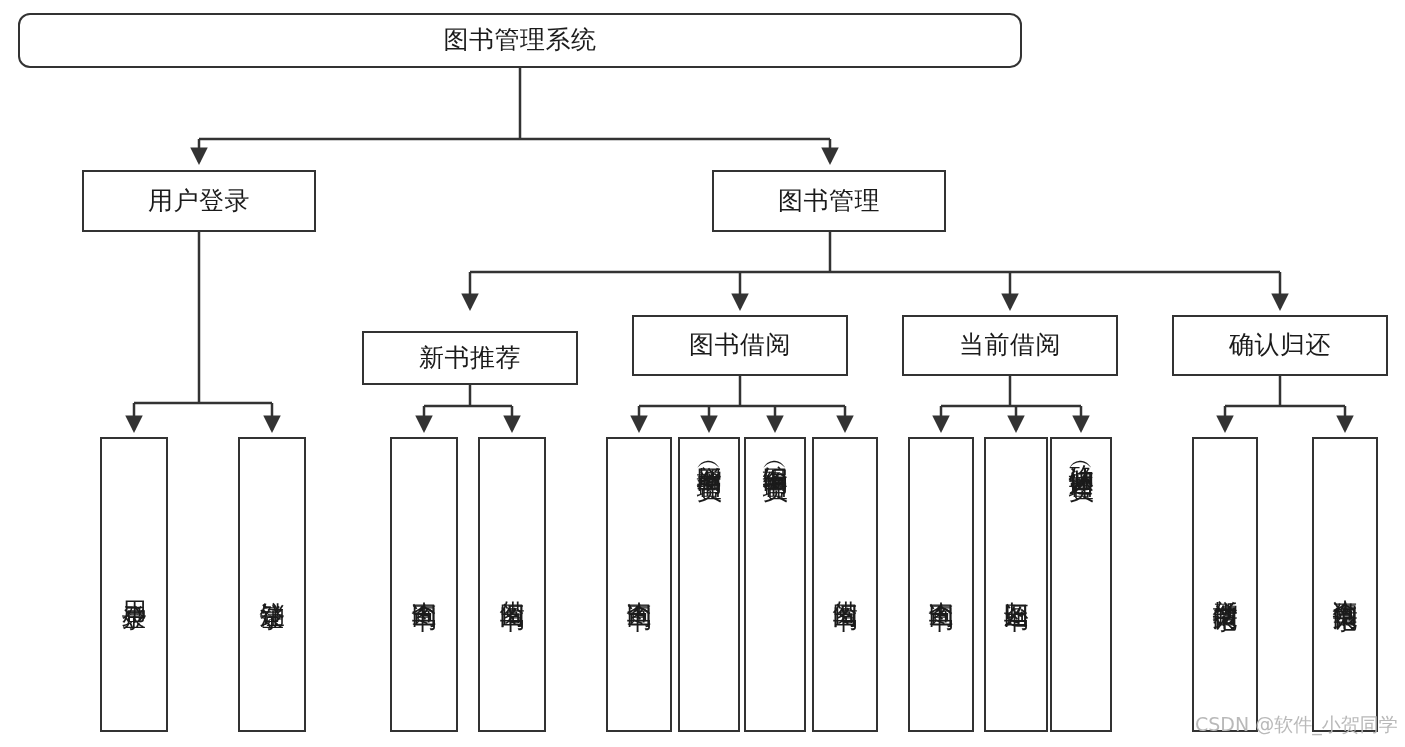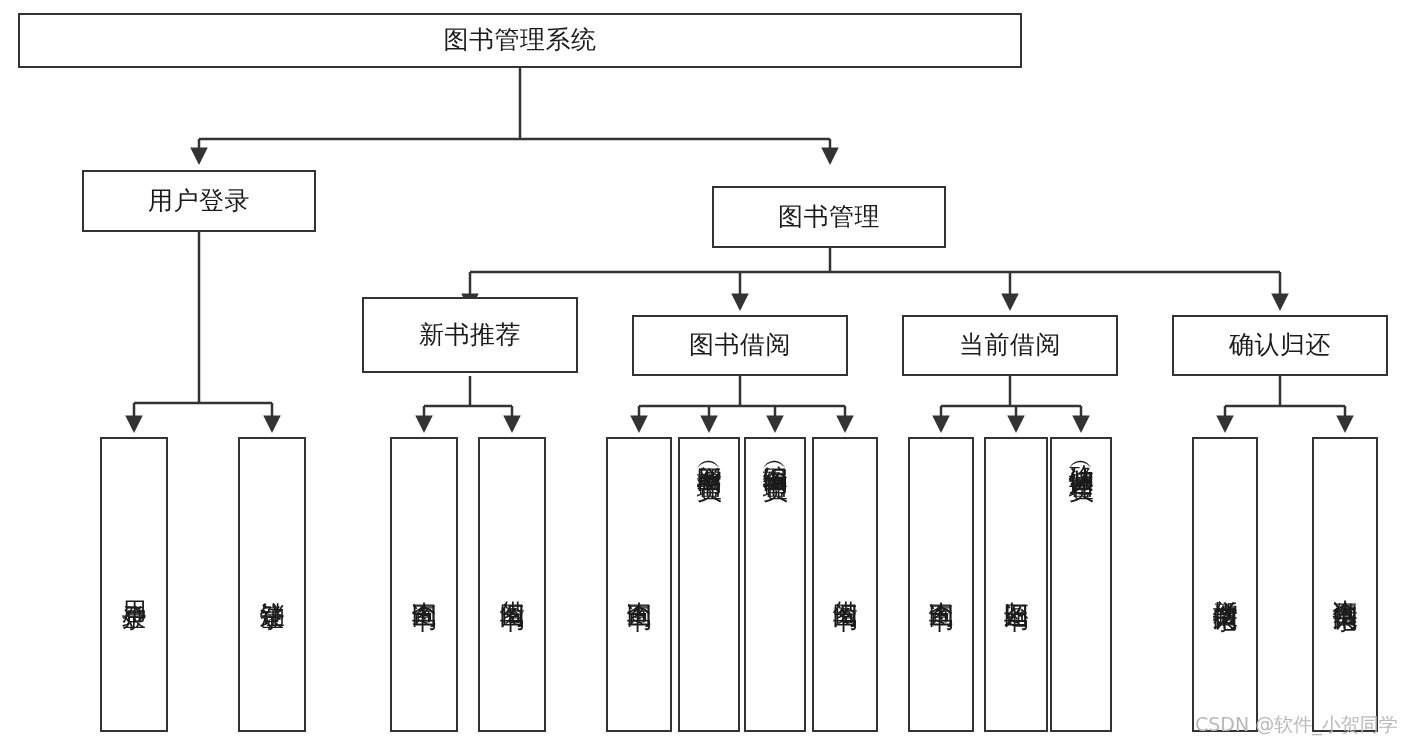--- a/index.html
+++ b/index.html
@@ -114,26 +114,26 @@
       <path d="M 1016 406 L 1016 430" marker-end="url(#arrow)"></path>
       <path d="M 1081 406 L 1081 430" marker-end="url(#arrow)"></path>
 
       <path d="M 1280 376 L 1280 406"></path>
       <path d="M 1225 406 L 1345 406"></path>
       <path d="M 1225 406 L 1225 430" marker-end="url(#arrow)"></path>
       <path d="M 1345 406 L 1345 430" marker-end="url(#arrow)"></path>
     </g>
   </svg>
 
-  <div class="node node-h" id="node-root" style="left: 18px; top: 13px; width: 1004px; height: 55px;">图书管理系统</div>
+  <div class="node node-h" id="node-root" style="left: 18px; top: 13px; width: 1004px; height: 55px; border-radius: 12px;">图书管理系统</div>
 
   <div class="node node-h" id="n-l2-0" style="left: 82px; top: 170px; width: 234px; height: 62px;">用户登录</div>
-  <div class="node node-h" id="n-l2-1" style="left: 712px; top: 186px; width: 234px; height: 62px;">图书管理</div>
+  <div class="node node-h" id="n-l2-1" style="left: 712px; top: 170px; width: 234px; height: 62px;">图书管理</div>
 
-  <div class="node node-h" id="n-l3-0" style="left: 362px; top: 297px; width: 216px; height: 76px;">新书推荐</div>
+  <div class="node node-h" id="n-l3-0" style="left: 362px; top: 331px; width: 216px; height: 54px;">新书推荐</div>
   <div class="node node-h" id="n-l3-1" style="left: 632px; top: 315px; width: 216px; height: 61px;">图书借阅</div>
   <div class="node node-h" id="n-l3-2" style="left: 902px; top: 315px; width: 216px; height: 61px;">当前借阅</div>
   <div class="node node-h" id="n-l3-3" style="left: 1172px; top: 315px; width: 216px; height: 61px;">确认归还</div>
 
   <div class="node node-v" id="n-lf-0" style="left: 100px; top: 437px; width: 68px; height: 295px;">用户登录</div>
   <div class="node node-v" id="n-lf-1" style="left: 238px; top: 437px; width: 68px; height: 295px;">注销登录</div>
   <div class="node node-v" id="n-lf-2" style="left: 390px; top: 437px; width: 68px; height: 295px;">查询图书</div>
   <div class="node node-v" id="n-lf-3" style="left: 478px; top: 437px; width: 68px; height: 295px;">借阅图书</div>
   <div class="node node-v" id="n-lf-4" style="left: 606px; top: 437px; width: 66px; height: 295px;">查询图书</div>
   <div class="node node-v top-align" id="n-lf-5" style="left: 678px; top: 437px; width: 62px; height: 295px;">新增图书（管理员）</div>

